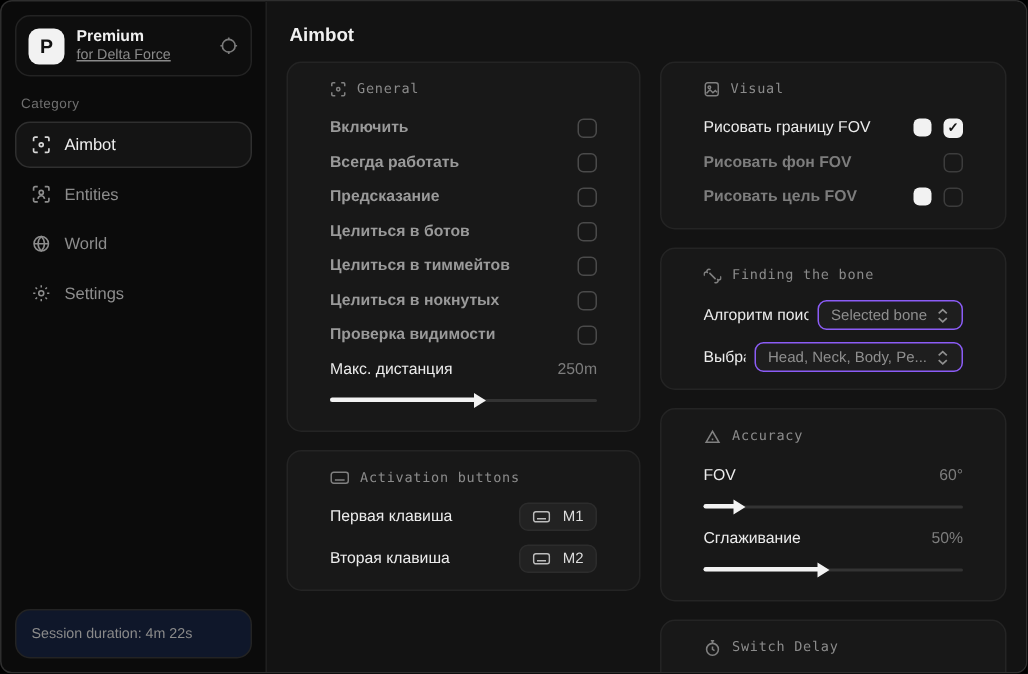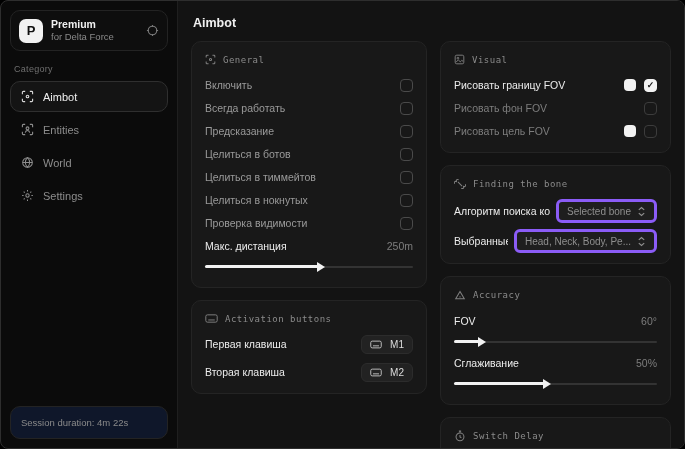--- a/index.html
+++ b/index.html
@@ -14,50 +14,50 @@
   .brand-card {
     display:flex; align-items:center; gap:8px;
     border:1px solid #232323; border-radius:10px; padding:7px 8px; background:#0e0e0e;
   }
   .logo {
     width:24px; height:24px; border-radius:7px; background:#f2f2f2; color:#111;
     font-weight:bold; font-size:13px; display:flex; align-items:center; justify-content:center; flex:none;
   }
   .brand-text { flex:1; min-width:0; }
   .brand-name { color:#f0f0f0; font-size:10.5px; font-weight:bold; line-height:1.25; }
-  .brand-sub { color:#8a8a8a; font-size:9.5px; line-height:1.25; }
+  .brand-sub { color:#8a8a8a; font-size:9.5px; line-height:1.25;text-decoration:underline; }
   .brand-icon { color:#7a7a7a; flex:none; display:flex; }
   .category { color:#6f6f6f; font-size:9px; margin:13px 4px 7px 4px; letter-spacing:.3px; }
   .nav { display:flex; flex-direction:column; gap:2px; }
   .nav-item {
     display:flex; align-items:center; gap:9px; padding:8px 10px; border-radius:10px;
     border:1px solid transparent; color:#8d8d8d; font-size:11px; cursor:pointer;
   }
   .nav-item.active { border-color:#2f2f2f; background:#141414; color:#efefef; }
   .nav-item .ni { display:flex; flex:none; }
   .session-card {
     margin-top:auto; border:1px solid #232323; border-radius:10px;
     padding:10px 10px; color:#8a8a8a; font-size:9.5px; background:#0f172a;
   }
   
   .main { flex:1; background:#131313; border-left:1px solid #1f1f1f; padding:11px 13px; overflow:hidden; }
   .page-title { color:#f0f0f0; font-size:12.5px; font-weight:bold; margin:4px 0 11px 2px; }
   .columns { display:flex; gap:13px; }
   .col { display:flex; flex-direction:column; gap:12px; }
   .col-left { width:236px; flex:none; }
   .col-right { flex:1; min-width:0; }
-  .card { background:#181818; border:1px solid #242424; border-radius:10px; padding:10px 13px; }
+  .card { background:#181818; border:1px solid #242424; border-radius:10px; padding:10px 28px; }
   .card-head {
     display:flex; align-items:center; gap:7px; color:#8b8b8b;
     font-family:"DejaVu Sans Mono", monospace; font-size:9px; letter-spacing:.5px; margin:2px 0 9px 0;
   }
   .card-head .hi { display:flex; flex:none; color:#808080; }
   .row { display:flex; align-items:center; justify-content:space-between; min-height:22px; }
   .row + .row { margin-top:1px; }
-  .lbl { color:#9a9a9a; font-size:10.5px; }
+  .lbl { color:#9a9a9a; font-size:10.5px;font-weight:bold; }
   .lbl.strong { color:#ececec; font-weight:normal; }
   .lbl.dim { color:#7d7d7d; }
   .val { color:#7d7d7d; font-size:10.5px; }
   
   .checkbox {
     width:13px; height:13px; border:1px solid #4a4a4a; border-radius:4px; flex:none;
     display:flex; align-items:center; justify-content:center; cursor:pointer; background:transparent;
   }
   .checkbox.faint { border-color:#3c3c3c; }
   .checkbox.checked { background:#f2f2f2; border-color:#f2f2f2; }
@@ -73,21 +73,21 @@
     border-top:5px solid transparent; border-bottom:5px solid transparent; border-left:8px solid #f2f2f2;
   }
   
   .keybind {
     display:flex; align-items:center; gap:8px; background:#222; border:1px solid #2c2c2c;
     border-radius:6px; padding:3px 8px; color:#dcdcdc; font-size:10px; cursor:pointer;
   }
   .keybind .ki { display:flex; color:#bdbdbd; }
   
   .dropdown {
-    display:flex; align-items:center; gap:6px; background:#1e1e1e; border:3px solid #8b5cf6;
+    display:flex; align-items:center; gap:6px; background:#1e1e1e; border:1px solid #8b5cf6;
     border-radius:6px; padding:3.5px 8px; color:#8f8f8f; font-size:10px; cursor:pointer;
     max-width:148px; flex:none;
   }
   .dropdown .dd-val { white-space:nowrap; overflow:hidden; }
   .dropdown .di { display:flex; color:#8f8f8f; flex:none; }
   .trunc { white-space:nowrap; overflow:hidden; flex:1; min-width:0; margin-right:6px; }
   svg { display:block; }
 </style>
 </head>
 <body>

